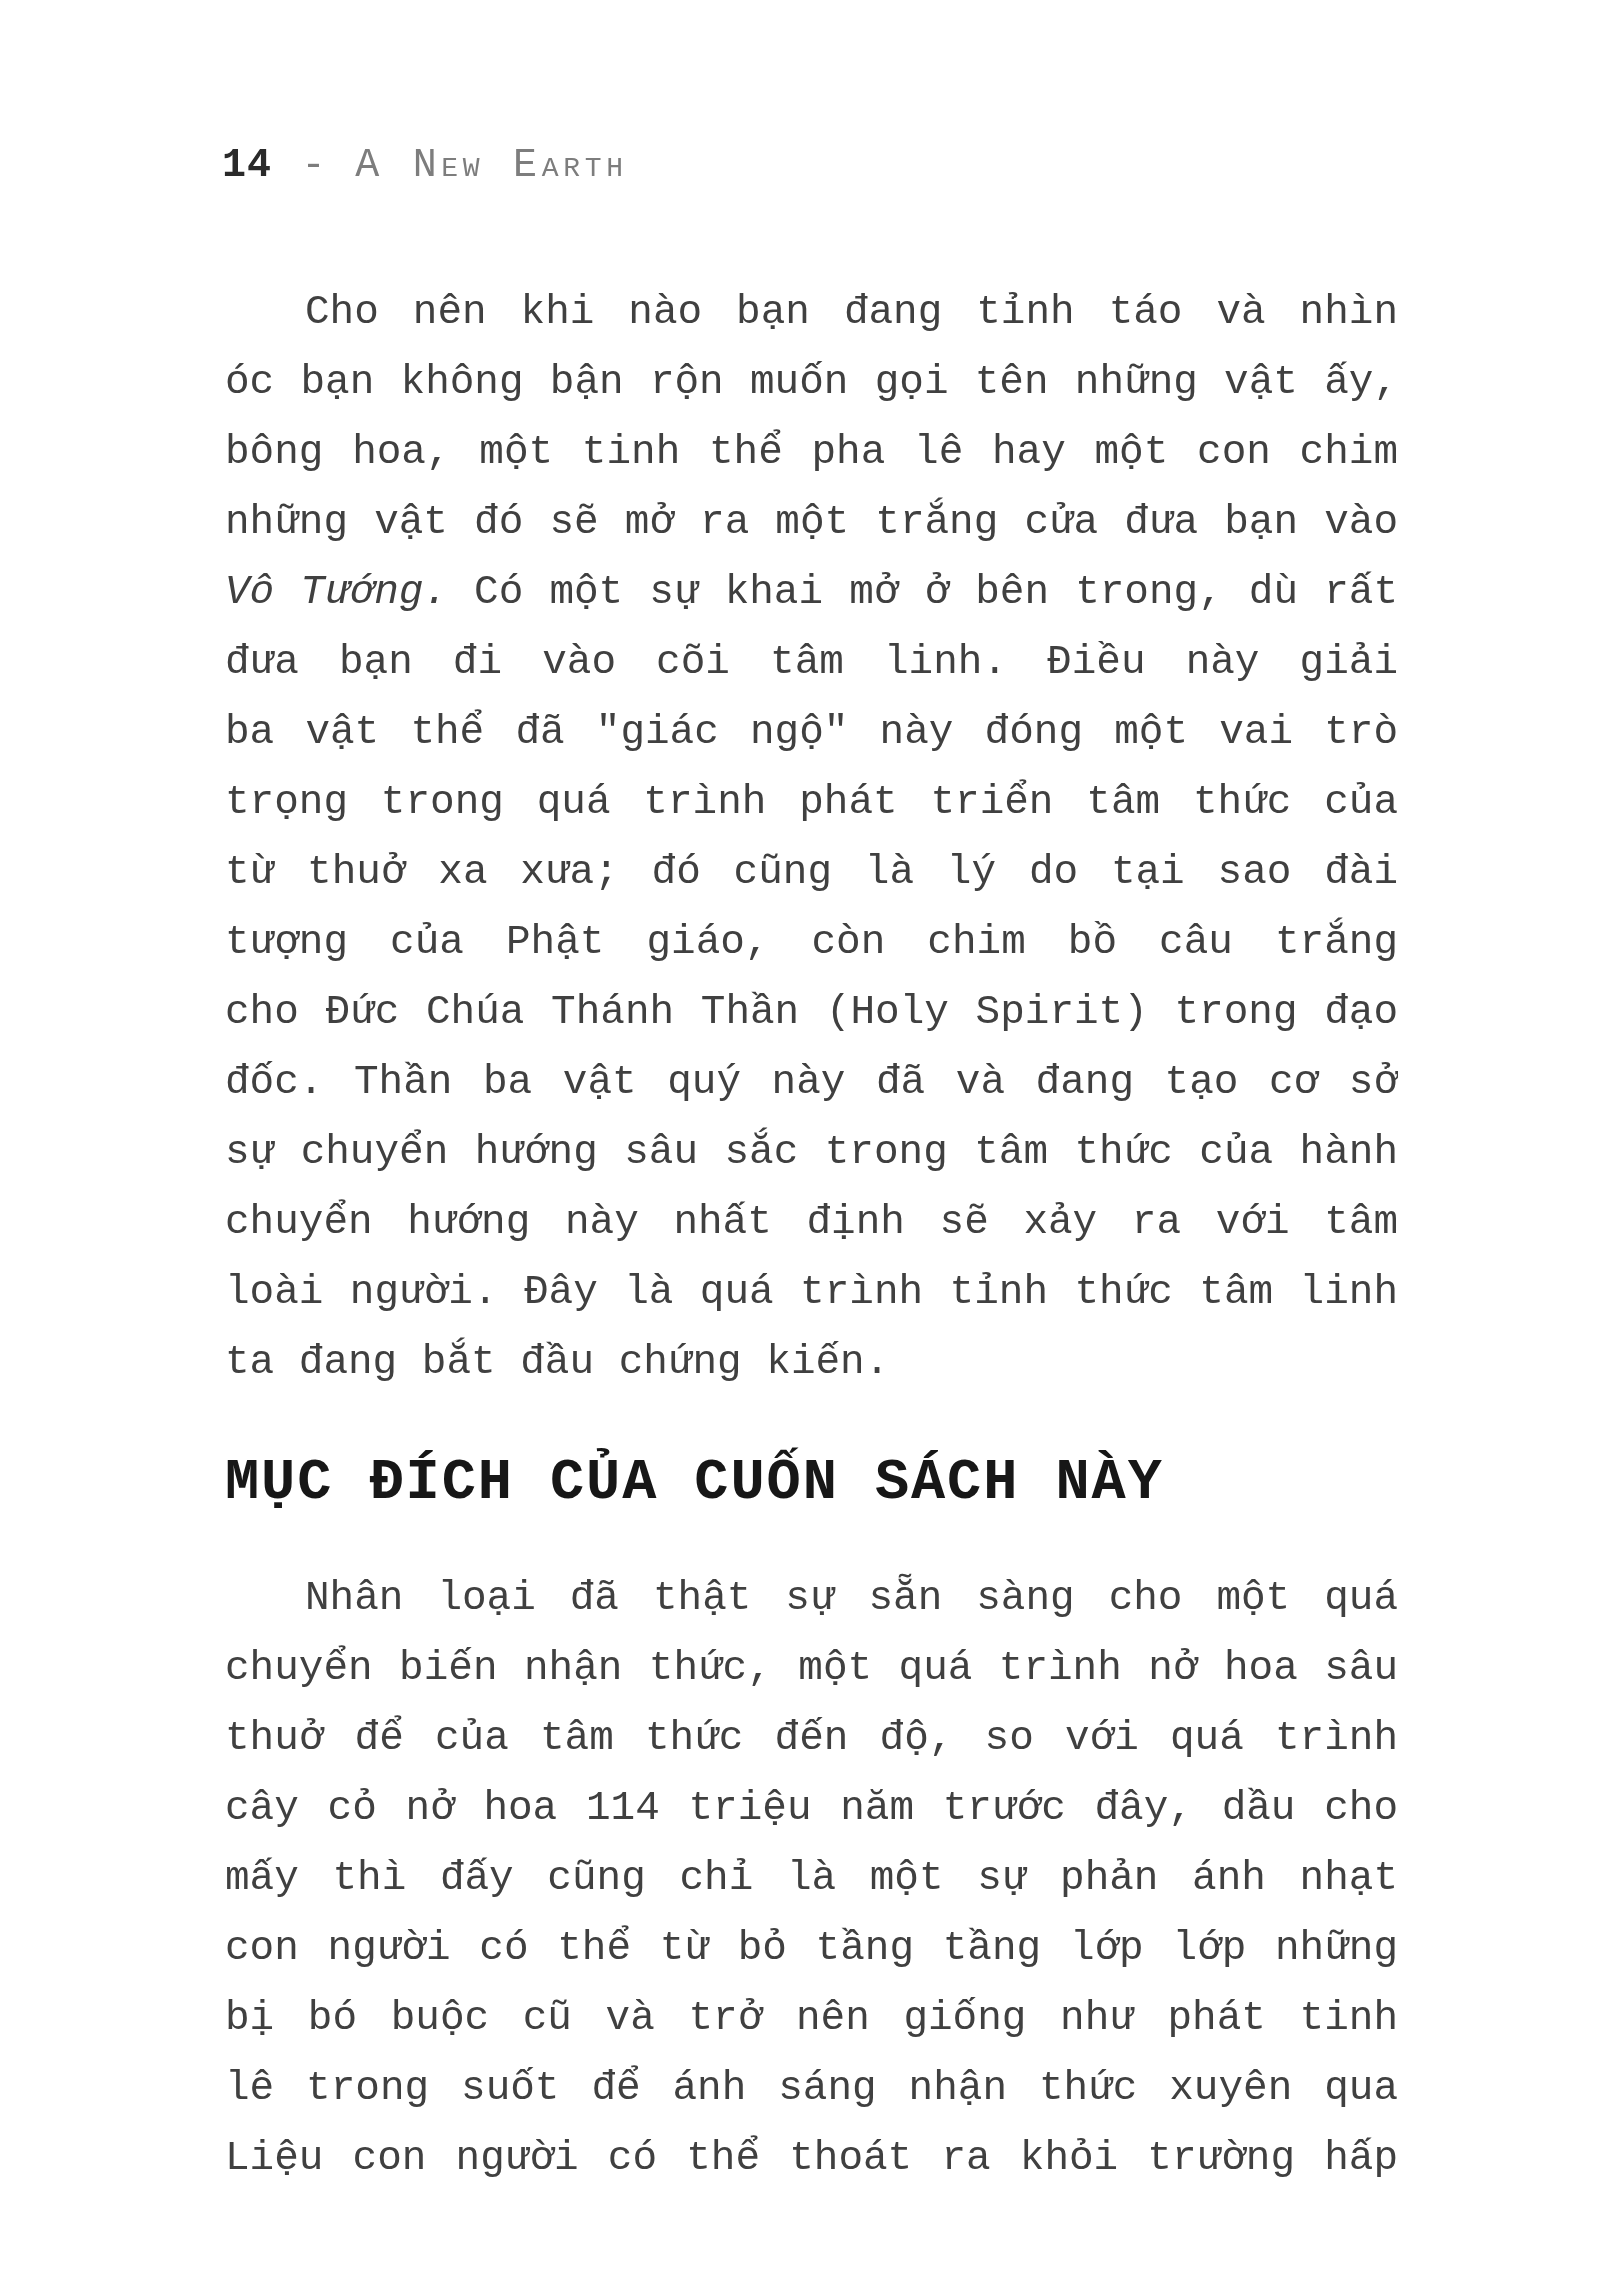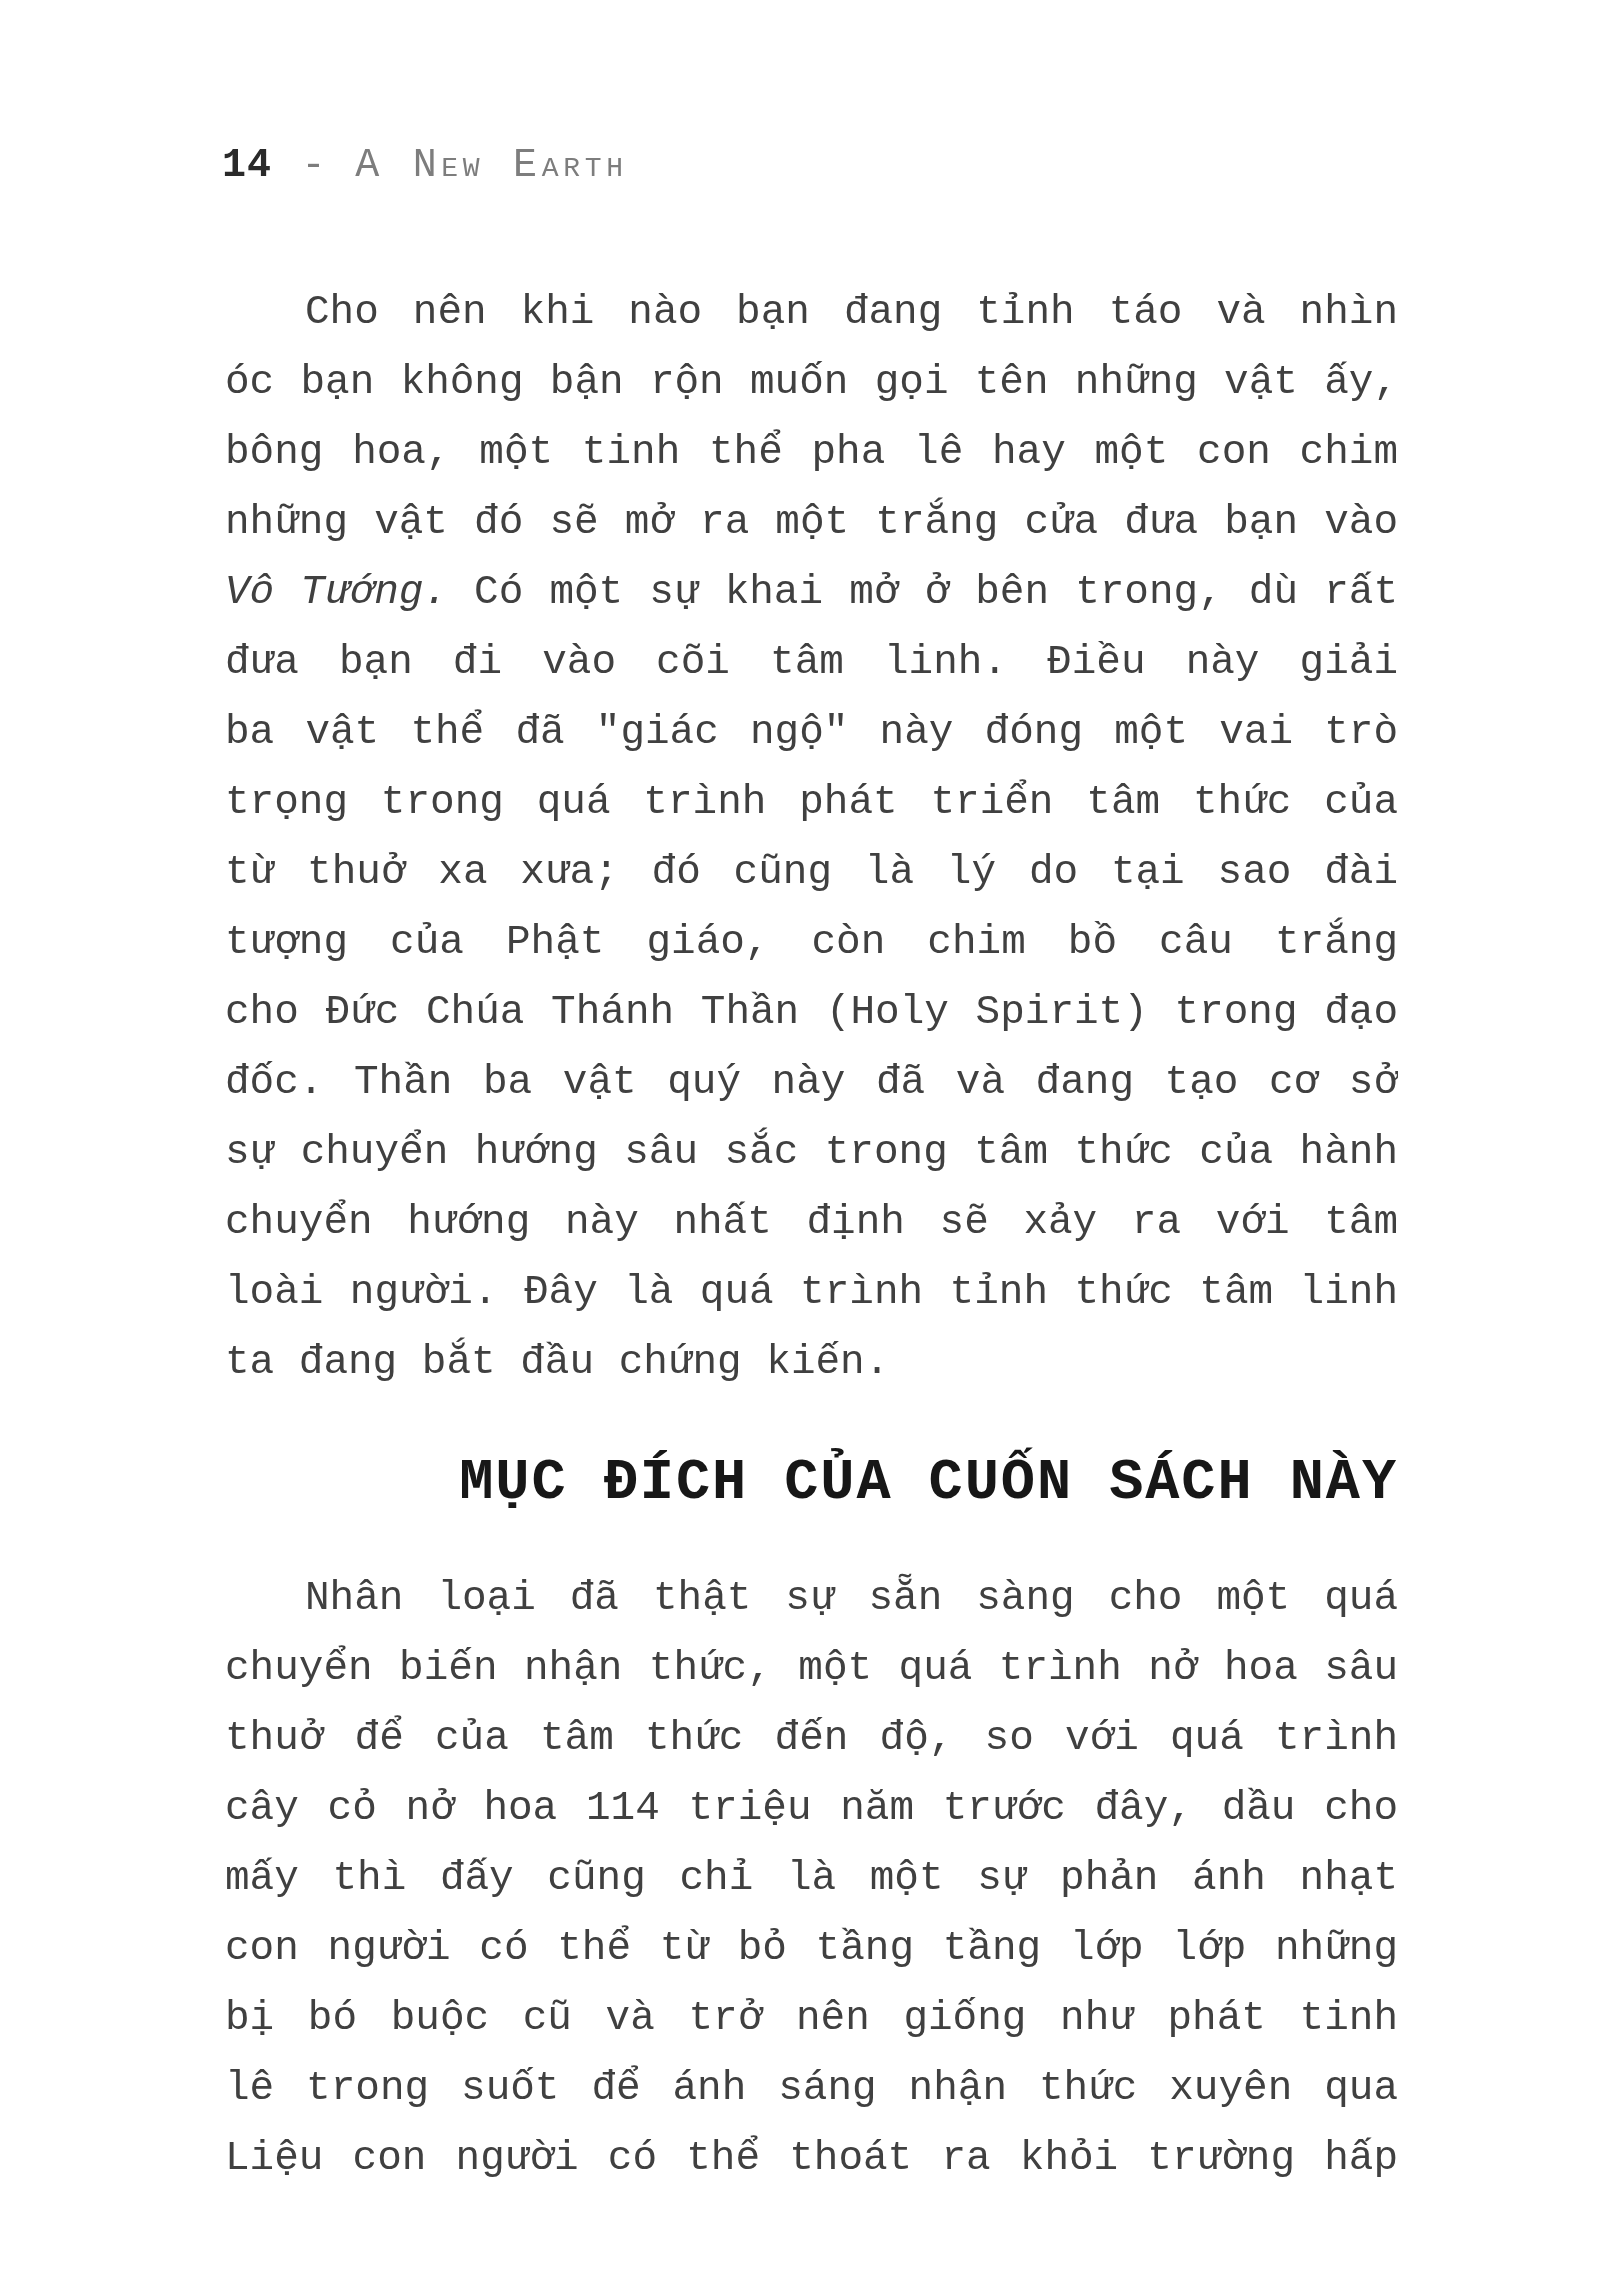--- a/index.html
+++ b/index.html
@@ -56,21 +56,21 @@
   .para .pline:first-child {
     text-indent: 80px;
   }
   
   .para.end-left .pline:last-child {
     text-align-last: left;
   }
   .section-heading {
     margin-top: 53px;
     margin-bottom: 47px;
-    text-align: right;
+    text-align: left;
     font-size: 57px;
     line-height: 66px;
     font-weight: bold;
     color: #171717;
     letter-spacing: 1.9px;
     white-space: nowrap;
   }
 </style>
 </head>
 <body>

